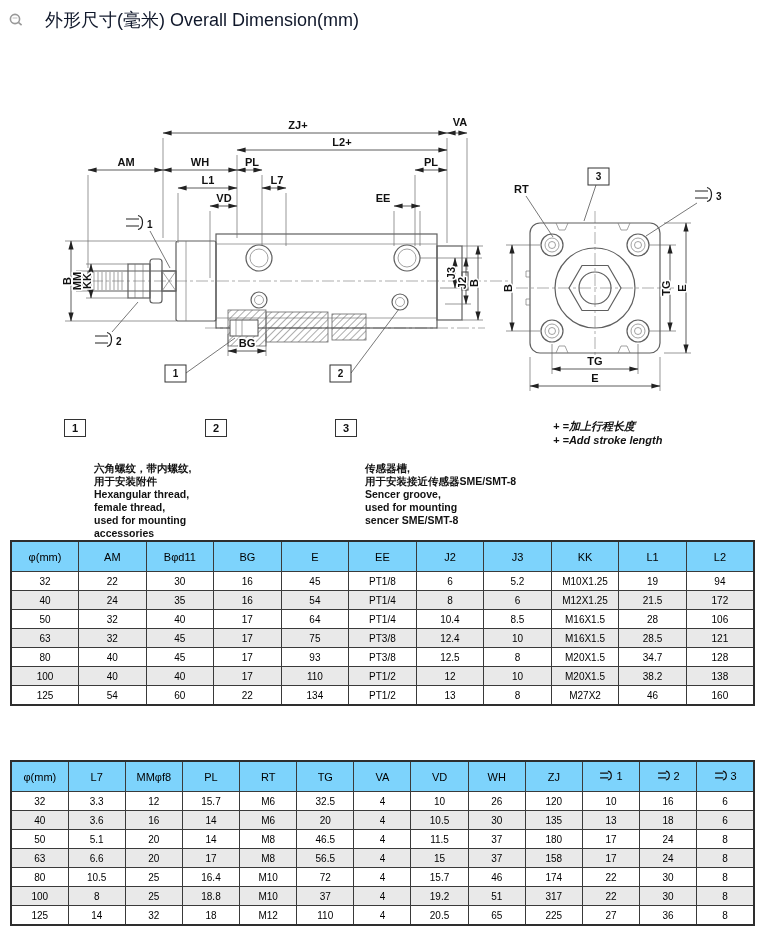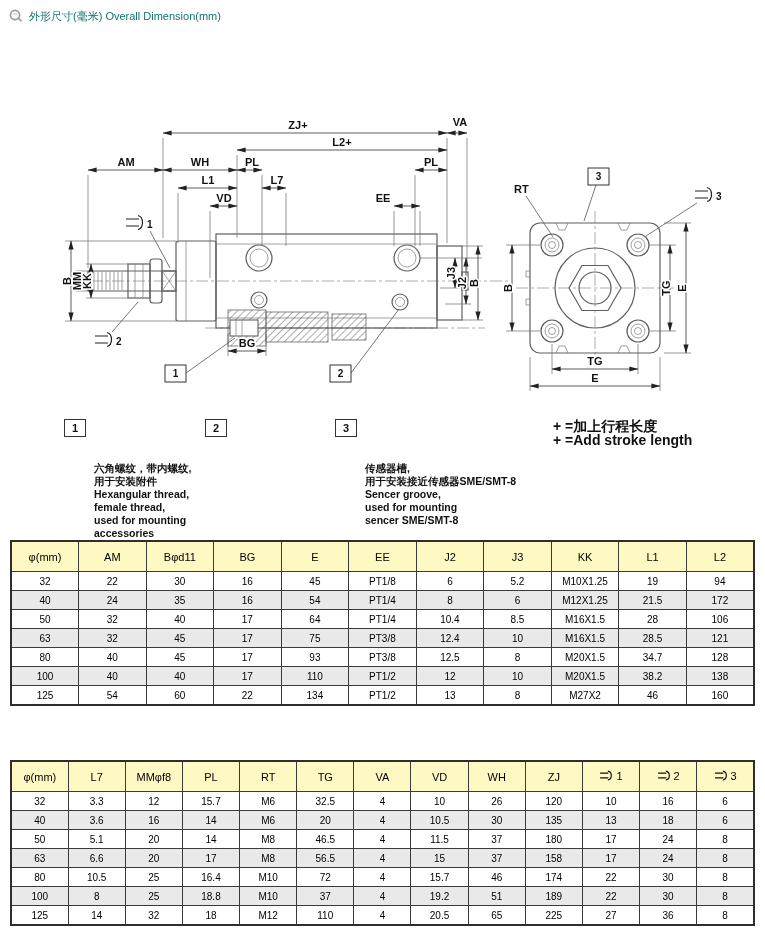--- a/index.html
+++ b/index.html
@@ -1,19 +1,19 @@
 <!DOCTYPE html>
 <html><head>
 <meta charset="utf-8">
 <style>
   html,body{margin:0;padding:0;background:#fff;}
   #page{position:relative;width:765px;height:929px;background:#fff;font-family:"Liberation Sans",sans-serif;overflow:hidden;}
 
-  .title{position:absolute;left:8px;top:8px;display:flex;align-items:center;gap:5px;
-         font-size:11px;color:#0f766e;}
+  .title{position:absolute;left:8px;top:8px;display:flex;align-items:center;gap:21px;
+         font-size:18px;color:#0f172a;}
   .title .ticon{flex:none;}
 
   
   .drawing{position:absolute;left:0;top:88px;width:765px;height:330px;}
   .g1{fill:none;stroke:#5f5f5f;stroke-width:1.2;}
   .g2{fill:none;stroke:#7a7a7a;stroke-width:0.7;}
   .cl{fill:none;stroke:#8a8a8a;stroke-width:0.7;stroke-dasharray:12 3 3 3;}
   .ext{fill:none;stroke:#6a6a6a;stroke-width:0.7;}
   .dim{stroke:#333;stroke-width:0.8;}
   .ldr{stroke:#555;stroke-width:0.8;fill:none;}
@@ -23,28 +23,28 @@
   .wic{fill:none;stroke:#222;stroke-width:1.2;}
   .lbl{font-family:"Liberation Sans",sans-serif;font-size:11px;font-weight:bold;fill:#111;
        paint-order:stroke;stroke:#fff;stroke-width:3px;stroke-linejoin:round;}
   .num{font-family:"Liberation Sans",sans-serif;font-size:10px;font-weight:bold;fill:#111;}
 
   
   .note{position:absolute;display:flex;gap:8px;color:#111;}
   .nbox{flex:none;width:20px;height:16px;border:1.2px solid #333;text-align:center;
         font-size:11px;font-weight:bold;line-height:16px;}
   .ntext{font-size:10.5px;font-weight:bold;line-height:13px;white-space:nowrap;margin-top:43px;}
-  .stroke-note{position:absolute;font-size:14px;font-weight:bold;line-height:14px;color:#111;white-space:nowrap;}
+  .stroke-note{position:absolute;font-size:11px;font-weight:bold;line-height:14px;color:#111;white-space:nowrap;font-style:italic;}
 
   
   .dim-table{position:absolute;left:10px;width:745px;border-collapse:collapse;table-layout:fixed;
              border:2px solid #2e2e2e;}
   .t1{top:540px;}
   .t2{top:760px;}
-  .dim-table th{height:29px;background:#fef9c3;font-size:11px;font-weight:normal;color:#000;
+  .dim-table th{height:29px;background:#7dd3fc;font-size:11px;font-weight:normal;color:#000;
                 border:1px solid #3a3a3a;padding:0;text-align:center;}
   .dim-table td{height:18px;font-size:10px;color:#000;border:1px solid #3a3a3a;padding:0;text-align:center;}
   .dim-table tr.alt td{background:#e9e9e9;}
   .wlab{display:inline-flex;align-items:center;gap:2px;justify-content:center;}
 </style>
 </head>
 <body>
 
 <div id="page">
 
@@ -455,21 +455,21 @@
         <tr class="alt">
           <td>100</td>
           <td>8</td>
           <td>25</td>
           <td>18.8</td>
           <td>M10</td>
           <td>37</td>
           <td>4</td>
           <td>19.2</td>
           <td>51</td>
-          <td>189</td>
+          <td>317</td>
           <td>22</td>
           <td>30</td>
           <td>8</td>
         </tr>
         <tr>
           <td>125</td>
           <td>14</td>
           <td>32</td>
           <td>18</td>
           <td>M12</td>

